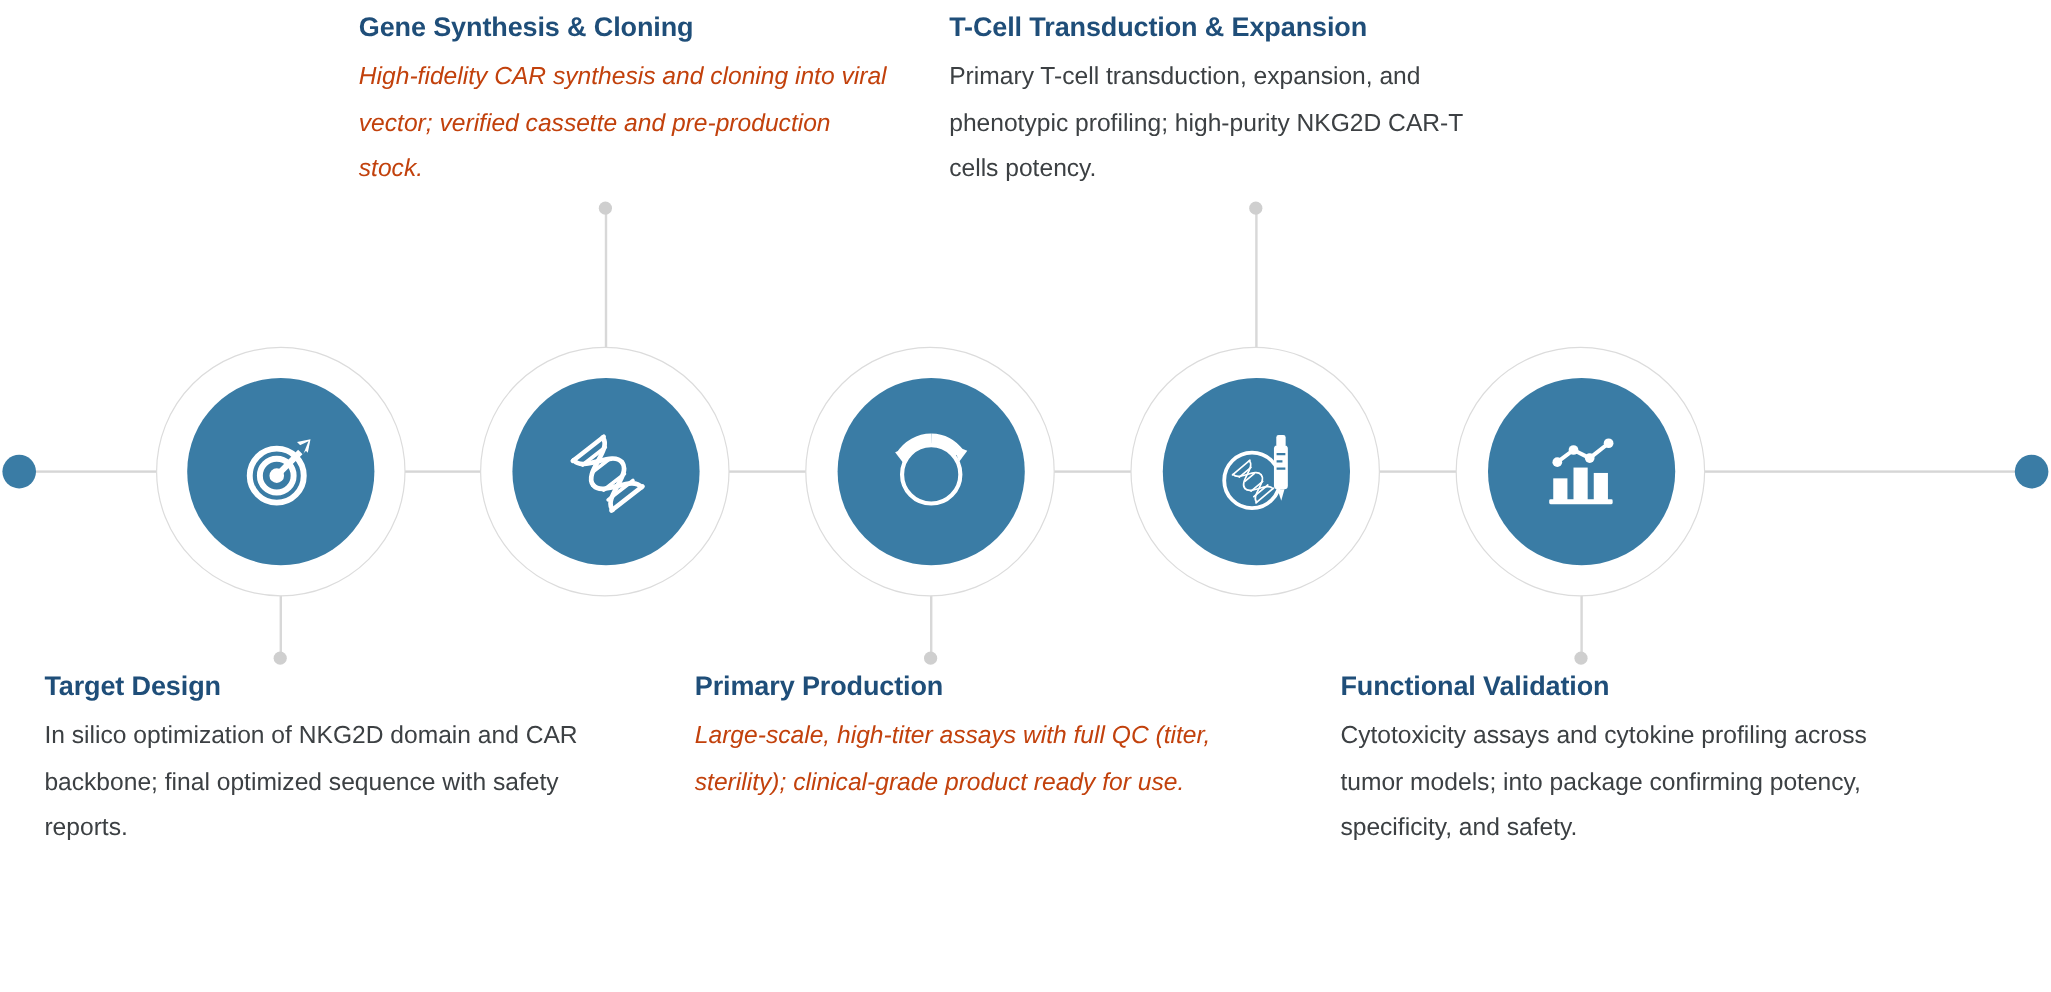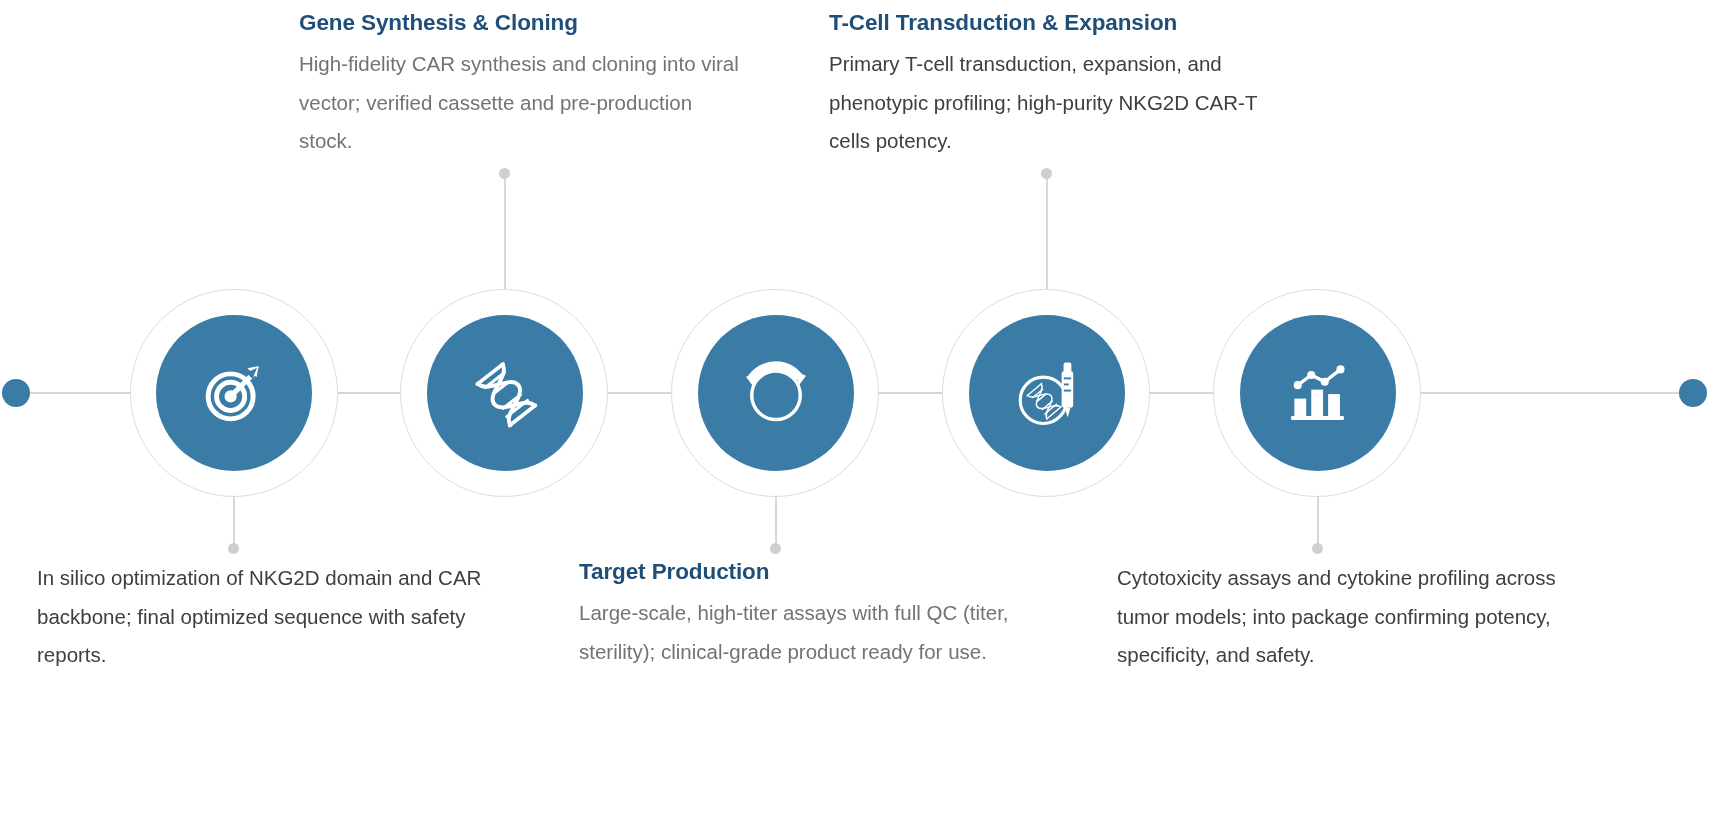--- a/index.html
+++ b/index.html
@@ -77,21 +77,21 @@
     letter-spacing: -0.1px;
     margin-bottom: 9px;
     white-space: nowrap;
   }
   .label-body {
     font-size: 20.5px;
     line-height: 38.5px;
     color: #3c4043;
     font-weight: 400;
   }
-  .label-body.muted { color: #737373; }
+  .label-body.muted { color: #c2410c; font-style: italic; }
 </style>
 </head>
 <body>
 
 <div class="stage">
 
   <div class="axis-line"></div>
   <div class="axis-cap left"></div>
   <div class="axis-cap right"></div>
 
@@ -198,31 +198,33 @@
         <circle cx="52" cy="11" r="3.6"></circle>
       </g>
     </svg>
   </div>
 
   <div class="label-block" style="left:299px; top:10px; width:445px;">
     <div class="label-title">Gene Synthesis &amp; Cloning</div>
     <div class="label-body muted">High-fidelity CAR synthesis and cloning into viral vector; verified cassette and pre-production stock.</div>
   </div>
 
-  <div class="label-block" style="left:829px; top:10px; width:445px;">
+  <div class="label-block" style="left:791px; top:10px; width:445px;">
     <div class="label-title">T-Cell Transduction &amp; Expansion</div>
     <div class="label-body">Primary T-cell transduction, expansion, and phenotypic profiling; high-purity NKG2D CAR-T cells potency.</div>
   </div>
 
   <div class="label-block" style="left:37px; top:559px; width:500px;">
+    <div class="label-title">Target Design</div>
     <div class="label-body">In silico optimization of NKG2D domain and CAR backbone; final optimized sequence with safety reports.</div>
   </div>
 
   <div class="label-block" style="left:579px; top:559px; width:430px;">
-    <div class="label-title">Target Production</div>
+    <div class="label-title">Primary Production</div>
     <div class="label-body muted">Large-scale, high-titer assays with full QC (titer, sterility); clinical-grade product ready for use.</div>
   </div>
 
   <div class="label-block" style="left:1117px; top:559px; width:450px;">
+    <div class="label-title">Functional Validation</div>
     <div class="label-body">Cytotoxicity assays and cytokine profiling across tumor models; into package confirming potency, specificity, and safety.</div>
   </div>
 
 </div>
 
 </body></html>

